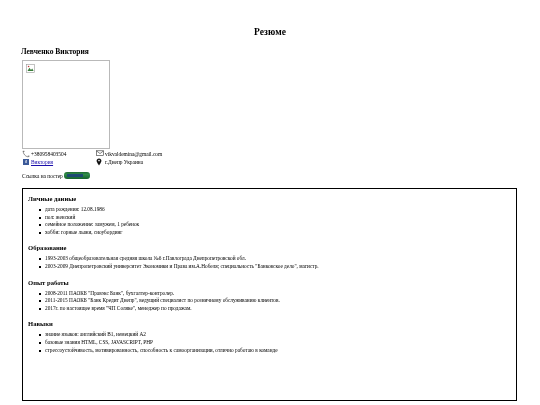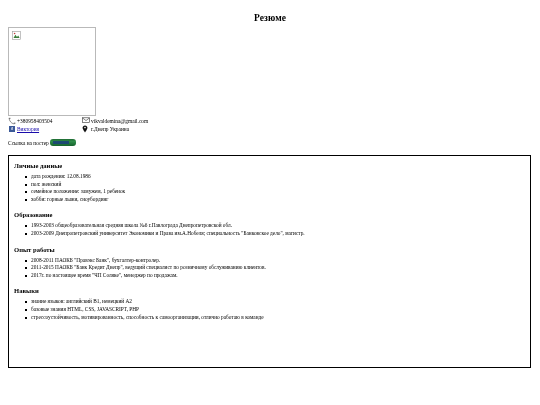--- a/index.html
+++ b/index.html
@@ -14,21 +14,21 @@
     font-family: "Liberation Serif", "DejaVu Serif", serif;
     color: #000000;
     font-size: 6px;
     position: relative;
   }
   .page {
     width: 540px;
     height: 305px;
     position: relative;
     box-sizing: border-box;
-    padding: 4px;
+    padding: 18px;
   }
   .doc-title {
     text-align: center;
     font-weight: bold;
     font-size: 9.5px;
     margin: 0;
     padding-top: 9px;
     letter-spacing: 0.1px;
   }
   .person-name {
@@ -162,20 +162,21 @@
     background: #000000;
   }
 </style>
 </head>
 <body>
 
 <div class="page">
 
   <div class="doc-title">Резюме</div>
 
+  <div class="person-name">Левченко Виктория</div>
 
   <div class="photo-box">
     <span class="broken-img">
       <svg width="9" height="9" viewBox="0 0 9 9">
         <rect x="0.5" y="0.5" width="8" height="8" fill="#ffffff" stroke="#9a9a9a" stroke-width="0.6"></rect>
         <path d="M1.5 7 L3.4 3.8 L5 6 L6.2 4.6 L7.6 7 Z" fill="#3a7d3a"></path>
         <circle cx="2.6" cy="2.5" r="0.8" fill="#c23b3b"></circle>
       </svg>
     </span>
   </div>

